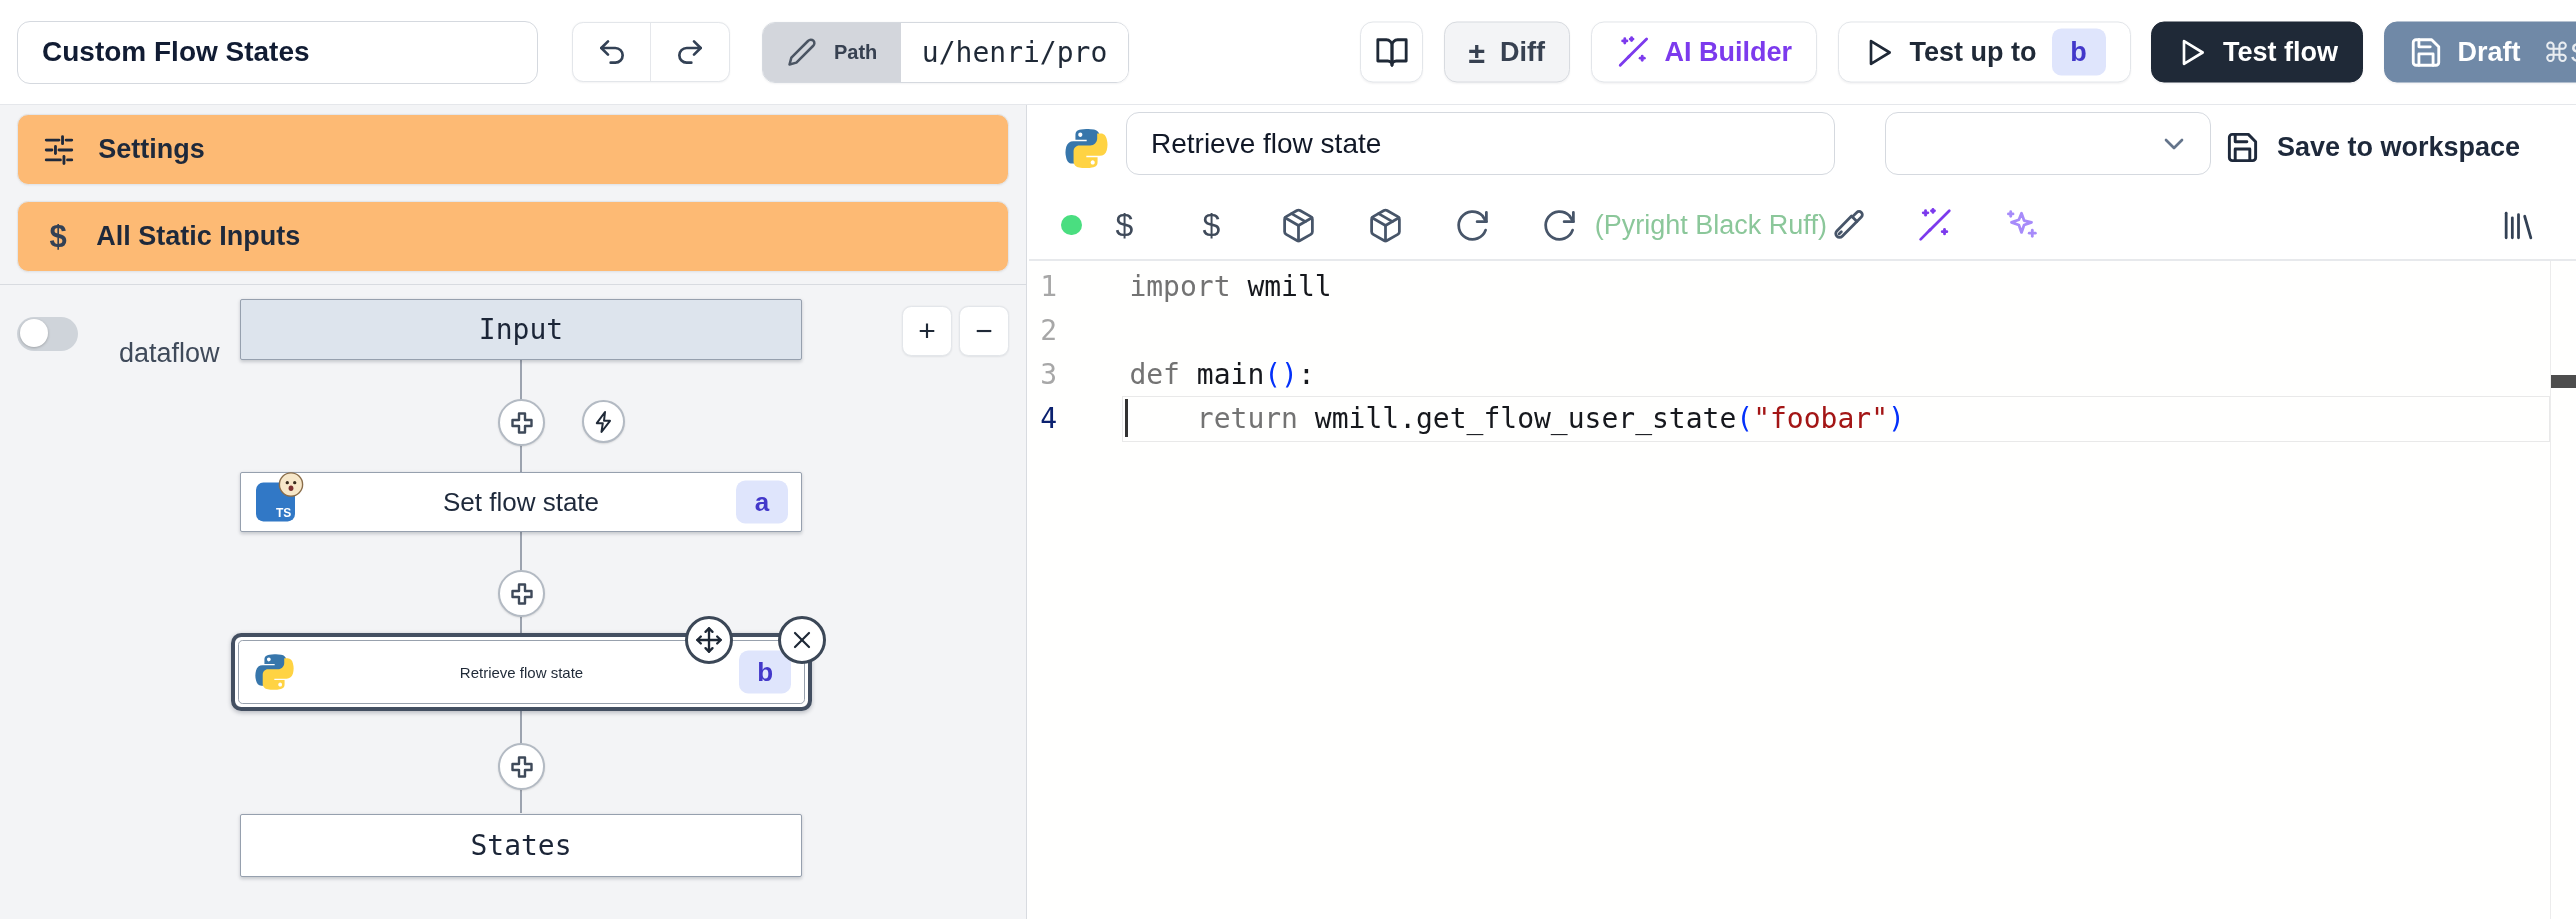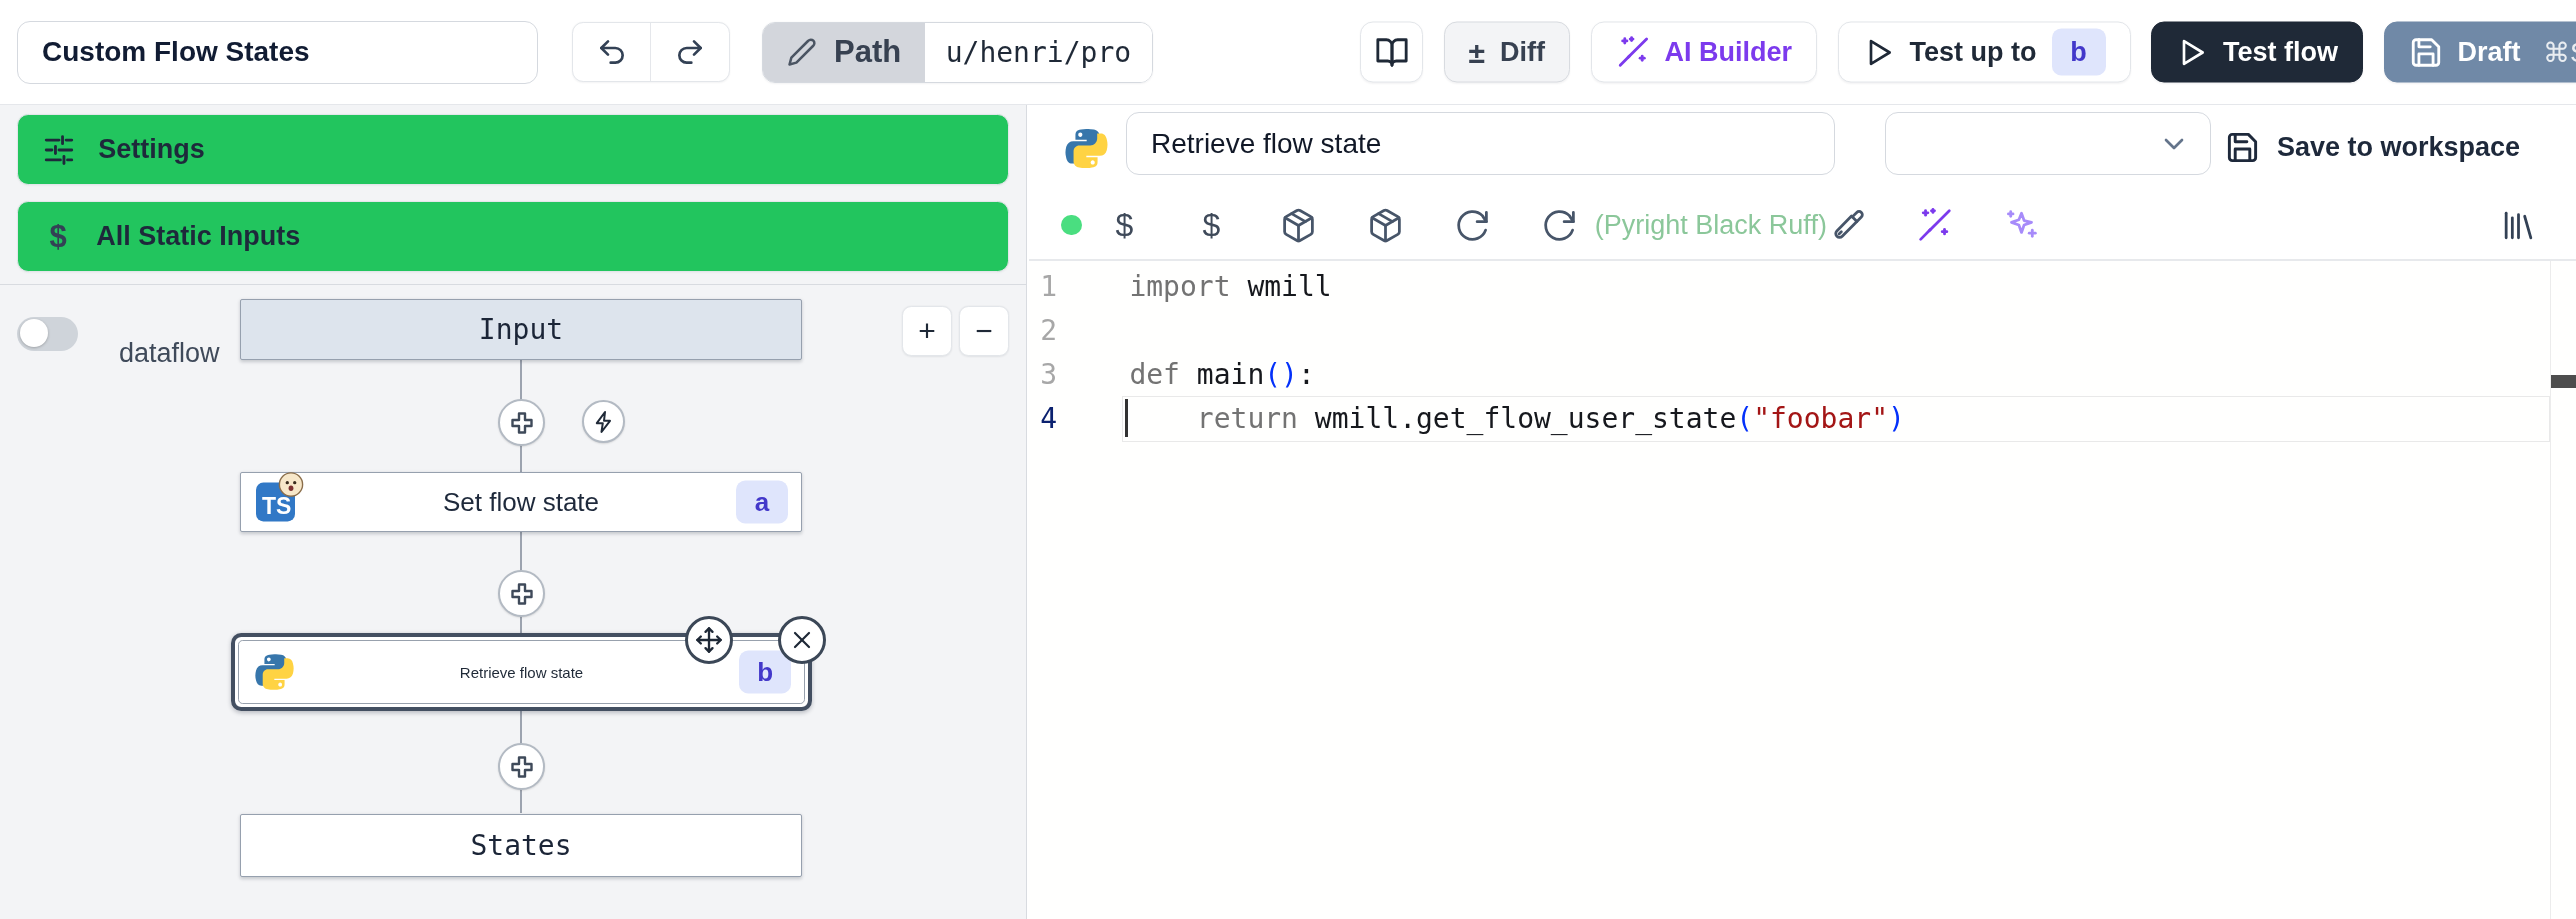--- a/index.html
+++ b/index.html
@@ -30,21 +30,21 @@
     background:none; border:none; cursor:pointer; color:#334155;
   }
   .undo-redo .ur-btn:first-child { border-right:1.9px solid #e5e7eb; }
 
   .path-group {
     margin-left:32px; display:flex; height:61px; border:1.9px solid #d5d9df;
     border-radius:13px; overflow:hidden; box-shadow:0 0.9px 1.9px rgba(16,24,40,.05);
   }
   .path-left {
     background:#d3d6dc; display:flex; align-items:center; gap:17px;
-    padding:0 24px; font-weight:700; font-size:31px; color:#374151;
+    padding:0 24px; font-weight:700; font-size:20px; color:#374151;
   }
   .path-right {
     background:#fff; display:flex; align-items:center; padding:0 20.5px;
     font-family:"DejaVu Sans Mono","Liberation Mono",monospace;
     font-size:28px; color:#1f2937;
   }
 
   .topbar-right {
     position:absolute; right:-54px; top:50%; transform:translateY(-50%);
     display:flex; align-items:center; gap:20.5px;
@@ -71,21 +71,21 @@
   
   .left-panel {
     position:absolute; top:105px; left:0; width:1027px; height:814px;
     background:#f3f4f6; border-right:1.9px solid #d8dbe0;
   }
   .left-cards {
     position:absolute; top:0; left:0; right:0; height:180px;
     border-bottom:1.9px solid #d8dbe0; padding:9.3px 17px;
   }
   .card {
-    height:71px; background:#22c55e; border:1.9px solid #e3e6ea; border-radius:11.2px;
+    height:71px; background:#fdba74; border:1.9px solid #e3e6ea; border-radius:11.2px;
     display:flex; align-items:center; gap:22.3px; padding:0 24px;
     font-weight:600; font-size:27px; color:#1e293b; cursor:pointer;
     box-shadow:0 0.9px 1.9px rgba(16,24,40,.04);
   }
   .card + .card { margin-top:16px; }
   .dollar-glyph { font-size:31px; font-weight:600; color:#334155; width:32px; text-align:center; }
 
   .graph { position:absolute; top:180px; left:0; right:0; bottom:0; }
 
   .toggle-row { position:absolute; left:17px; top:13px; display:flex; align-items:center; gap:41px; }
@@ -117,21 +117,21 @@
   .node-step  { top:187px; height:60px; }
   .node-result{ top:529px; height:63px; }
   .node-icon-left { position:absolute; left:15px; top:50%; transform:translateY(-50%); }
   .node-badge { position:absolute; right:13px; top:50%; transform:translateY(-50%);
     min-width:52px; height:43px; font-size:26px; }
 
   .ts-chip {
     position:relative; width:39px; height:39px; background:#3178c6; border-radius:7.4px;
     display:flex; align-items:flex-end; justify-content:flex-end;
   }
-  .ts-chip .ts-txt { color:#fff; font-weight:700; font-size:23px; padding:0 3.7px 1.9px 0; }
+  .ts-chip .ts-txt { color:#fff; font-weight:700; font-size:12px; padding:0 3.7px 1.9px 0; }
   .ts-emoji { position:absolute; right:-9.3px; top:-11.2px; }
 
   .sel-node {
     position:absolute; left:231px; top:348px; width:581px; height:78px;
     border:4.7px solid #434f61; border-radius:10.2px; background:#fff; padding:2.8px;
     box-shadow:0 1.9px 4.7px rgba(15,23,42,.25); cursor:pointer;
   }
   .sel-inner {
     position:relative; height:100%; border:1.9px solid #98a1ad; border-radius:4.7px;
     background:#fff; display:flex; align-items:center; justify-content:center;

